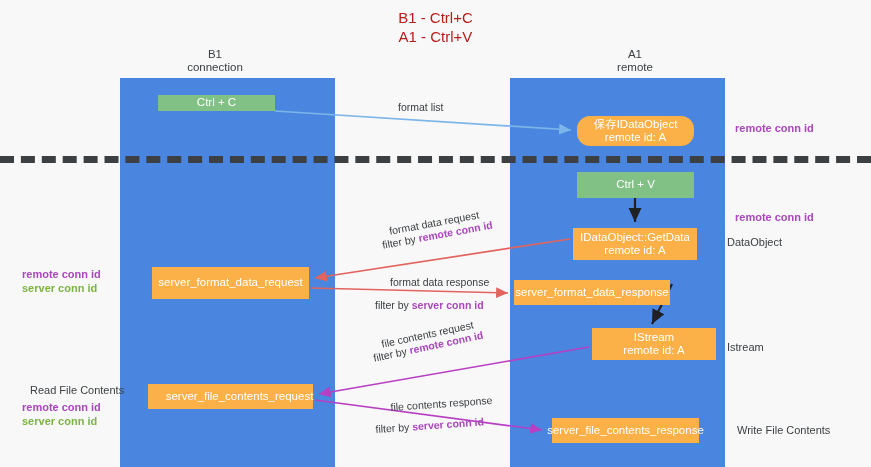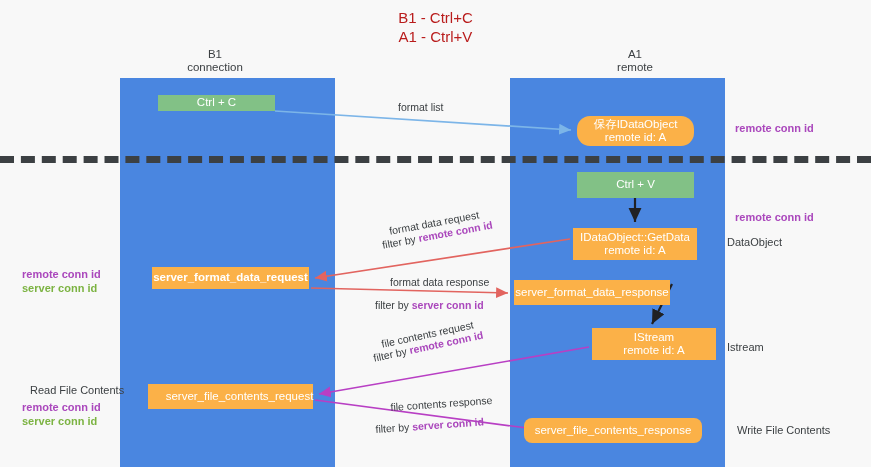--- a/index.html
+++ b/index.html
@@ -51,25 +51,25 @@
     padding:2px 6px;
   }
   .node.green  { background:#82c186; }
   .node.orange { background:#fbb148; }
   .node .l2 { display:block; }
 
   #n-ctrlc  { left:158px; top:95px;  width:117px; height:16px; }
   #n-save   { left:577px; top:116px; width:117px; height:30px;border-radius:13px; }
   #n-ctrlv  { left:577px; top:172px; width:117px; height:26px; }
   #n-getdata{ left:573px; top:228px; width:124px; height:32px; }
-  #n-sfdreq { left:152px; top:267px; width:157px; height:22px;font-weight:bold; }
+  #n-sfdreq { left:152px; top:267px; width:157px; height:32px; }
   #n-sfdres { left:514px; top:280px; width:156px; height:25px; }
   #n-istream{ left:592px; top:328px; width:124px; height:32px; }
   #n-sfcreq { left:148px; top:384px; width:165px; height:25px;padding-left:24px; }
-  #n-sfcres { left:524px; top:418px; width:178px; height:25px;border-radius:8px; }
+  #n-sfcres { left:552px; top:418px; width:147px; height:25px; }
 
   
   .note { font-size:11px; line-height:13.5px; }
   .purple { color:#aa47bc; font-weight:bold; }
   .green-t { color:#7cb342; font-weight:bold; }
   .plain { color:#3c4043; }
 
   #note-r1 { left:735px; top:122px; }
   #note-r2 { left:735px; top:211px; }
   #note-r3 { left:727px; top:236px; }

